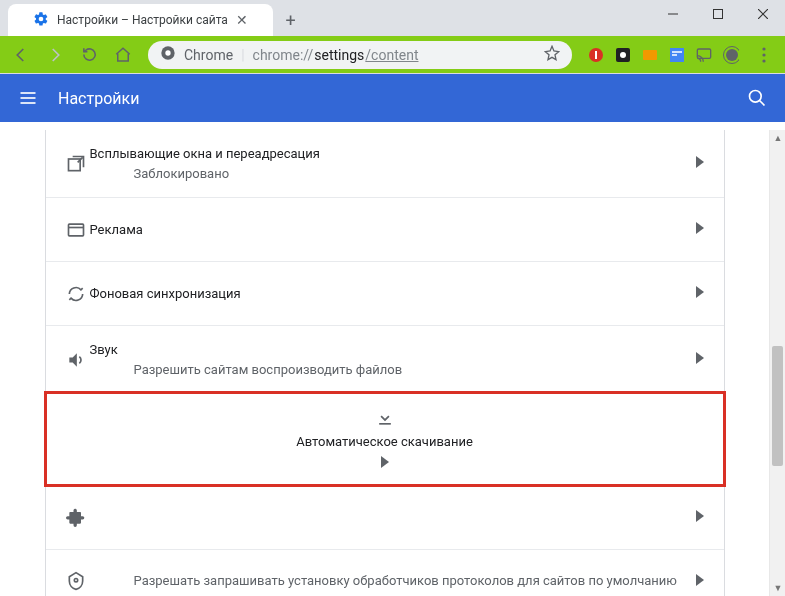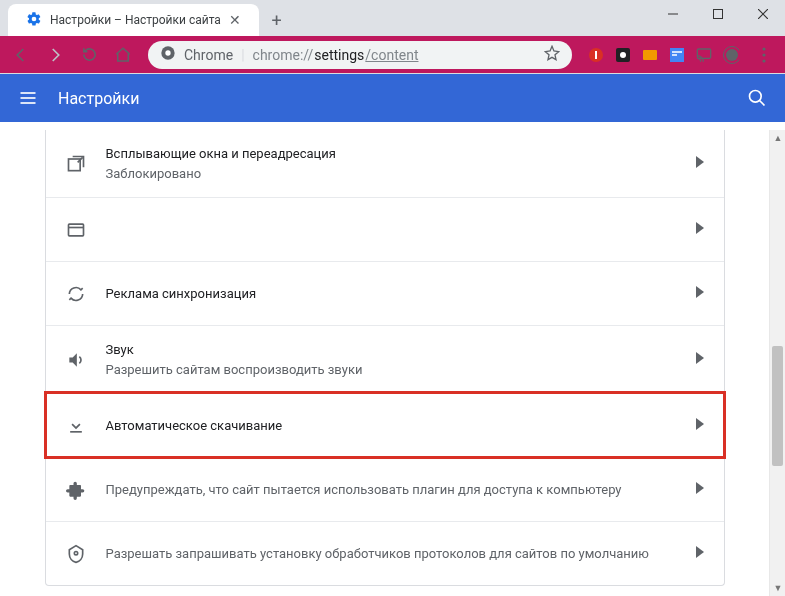--- a/index.html
+++ b/index.html
@@ -21,21 +21,21 @@
     align-items: flex-end;
     position: relative;
   }
   .tab {
     height: 32px;
     background: #fff;
     border-top-left-radius: 8px;
     border-top-right-radius: 8px;
     display: flex;
     align-items: center;
-    padding: 0 18px;
+    padding: 0 25px;
     margin-left: 8px;
     min-width: 230px;
     gap: 8px;
     font-size: 12px;
     color: #3c4043;
   }
   .tab svg { flex-shrink: 0; }
   .tab-title { flex: 1; white-space: nowrap; overflow: hidden; text-overflow: ellipsis; }
   .tab-close { color: #5f6368; font-size: 14px; line-height: 1; cursor: pointer; }
   .newtab {
@@ -55,21 +55,21 @@
   .wc-btn {
     width: 45px;
     display: flex; align-items: center; justify-content: center;
     color: #333;
     cursor: pointer;
   }
 
   
   .toolbar {
     height: 38px;
-    background: #be185d;
+    background: #84cc16;
     border-bottom: 1px solid #dadce0;
     display: flex;
     align-items: center;
     padding: 0 6px;
     gap: 4px;
   }
   .tb-btn {
     width: 30px; height: 30px;
     display: flex; align-items: center; justify-content: center;
     color: #5f6368;
@@ -139,36 +139,36 @@
     border: 1px solid #dadce0;
     border-top: none;
     border-radius: 0 0 4px 4px;
     background: #fff;
   }
   .row {
     display: flex;
     align-items: center;
     padding: 14px 20px;
     border-top: 1px solid #e8eaed;
-    gap: 20px;
+    gap: 4px;
     cursor: pointer;
     min-height: 64px;
   }
   .row:first-child { border-top: none; }
   .row-icon {
     width: 20px;
     color: #5f6368;
     display: flex; align-items: center; justify-content: center;
     flex-shrink: 0;
   }
   .row-text { flex: 1; min-width: 0; }
   .row-title { font-size: 13px; color: #202124; line-height: 1.5; }
-  .row-sub { font-size: 13px; color: #5f6368; line-height: 1.5; }
+  .row-sub { font-size: 13px; color: #5f6368; line-height: 1.5; margin-left: 44px; }
   .row-chevron { color: #5f6368; }
-  .row.highlight { outline: 3px solid #d93025; outline-offset: -1px; }
+  .row.highlight { outline: 3px solid #d93025; outline-offset: -1px; flex-direction: column; }
 
   
   .scrollbar-track {
     position: absolute; right: 0; top: 0; bottom: 0;
     width: 16px;
     background: #f1f1f1;
     border-left: 1px solid #e8e8e8;
   }
   .scrollbar-arrow {
     width: 16px; height: 16px;
@@ -349,49 +349,50 @@
             </svg></div>
         </div>
         <div class="row">
           <div class="row-icon">
             <svg width="20" height="20" viewBox="0 0 24 24" fill="none" stroke="#5f6368" stroke-width="2">
               <rect x="3" y="5" width="18" height="14" rx="1"></rect>
               <line x1="3" y1="9" x2="21" y2="9"></line>
             </svg>
           </div>
           <div class="row-text">
+            <div class="row-title">Реклама</div>
           </div>
           <div class="row-chevron"><svg width="8" height="12" viewBox="0 0 8 12" fill="#5f6368">
               <path d="M0 0l8 6-8 6z"></path>
             </svg></div>
         </div>
         <div class="row">
           <div class="row-icon">
             <svg width="20" height="20" viewBox="0 0 24 24" fill="none" stroke="#5f6368" stroke-width="2">
               <path d="M4 12a8 8 0 0 1 14-5l2-2"></path>
               <path d="M20 12a8 8 0 0 1-14 5l-2 2"></path>
             </svg>
           </div>
           <div class="row-text">
-            <div class="row-title">Реклама синхронизация</div>
+            <div class="row-title">Фоновая синхронизация</div>
           </div>
           <div class="row-chevron"><svg width="8" height="12" viewBox="0 0 8 12" fill="#5f6368">
               <path d="M0 0l8 6-8 6z"></path>
             </svg></div>
         </div>
         <div class="row">
           <div class="row-icon">
             <svg width="20" height="20" viewBox="0 0 24 24" fill="#5f6368">
               <path d="M4 9v6h4l5 5V4L8 9H4z"></path>
               <path d="M16 8a5 5 0 0 1 0 8" fill="none" stroke="#5f6368" stroke-width="2"></path>
             </svg>
           </div>
           <div class="row-text">
             <div class="row-title">Звук</div>
-            <div class="row-sub">Разрешить сайтам воспроизводить звуки</div>
+            <div class="row-sub">Разрешить сайтам воспроизводить файлов</div>
           </div>
           <div class="row-chevron"><svg width="8" height="12" viewBox="0 0 8 12" fill="#5f6368">
               <path d="M0 0l8 6-8 6z"></path>
             </svg></div>
         </div>
         <div class="row highlight">
           <div class="row-icon">
             <svg width="20" height="20" viewBox="0 0 24 24" fill="#5f6368">
               <path d="M12 3v10l-4-4-1.4 1.4L12 16l5.4-5.6L16 9l-4 4V3h0z"></path>
               <rect x="5" y="18" width="14" height="2"></rect>
@@ -404,21 +405,20 @@
               <path d="M0 0l8 6-8 6z"></path>
             </svg></div>
         </div>
         <div class="row">
           <div class="row-icon">
             <svg width="20" height="20" viewBox="0 0 24 24" fill="#5f6368">
               <path d="M20 11h-2V7a1 1 0 0 0-1-1h-4V4a2 2 0 1 0-4 0v2H5a1 1 0 0 0-1 1v4H2a2 2 0 1 0 0 4h2v4a1 1 0 0 0 1 1h4v2a2 2 0 1 0 4 0v-2h4a1 1 0 0 0 1-1v-4h2a2 2 0 1 0 0-4z"></path>
             </svg>
           </div>
           <div class="row-text">
-            <div class="row-sub">Предупреждать, что сайт пытается использовать плагин для доступа к компьютеру</div>
           </div>
           <div class="row-chevron"><svg width="8" height="12" viewBox="0 0 8 12" fill="#5f6368">
               <path d="M0 0l8 6-8 6z"></path>
             </svg></div>
         </div>
         <div class="row">
           <div class="row-icon">
             <svg width="20" height="20" viewBox="0 0 24 24" fill="none" stroke="#5f6368" stroke-width="2">
               <path d="M12 2l8 5v5c0 5-3.5 9-8 10-4.5-1-8-5-8-10V7l8-5z"></path>
               <circle cx="12" cy="11" r="2"></circle>

